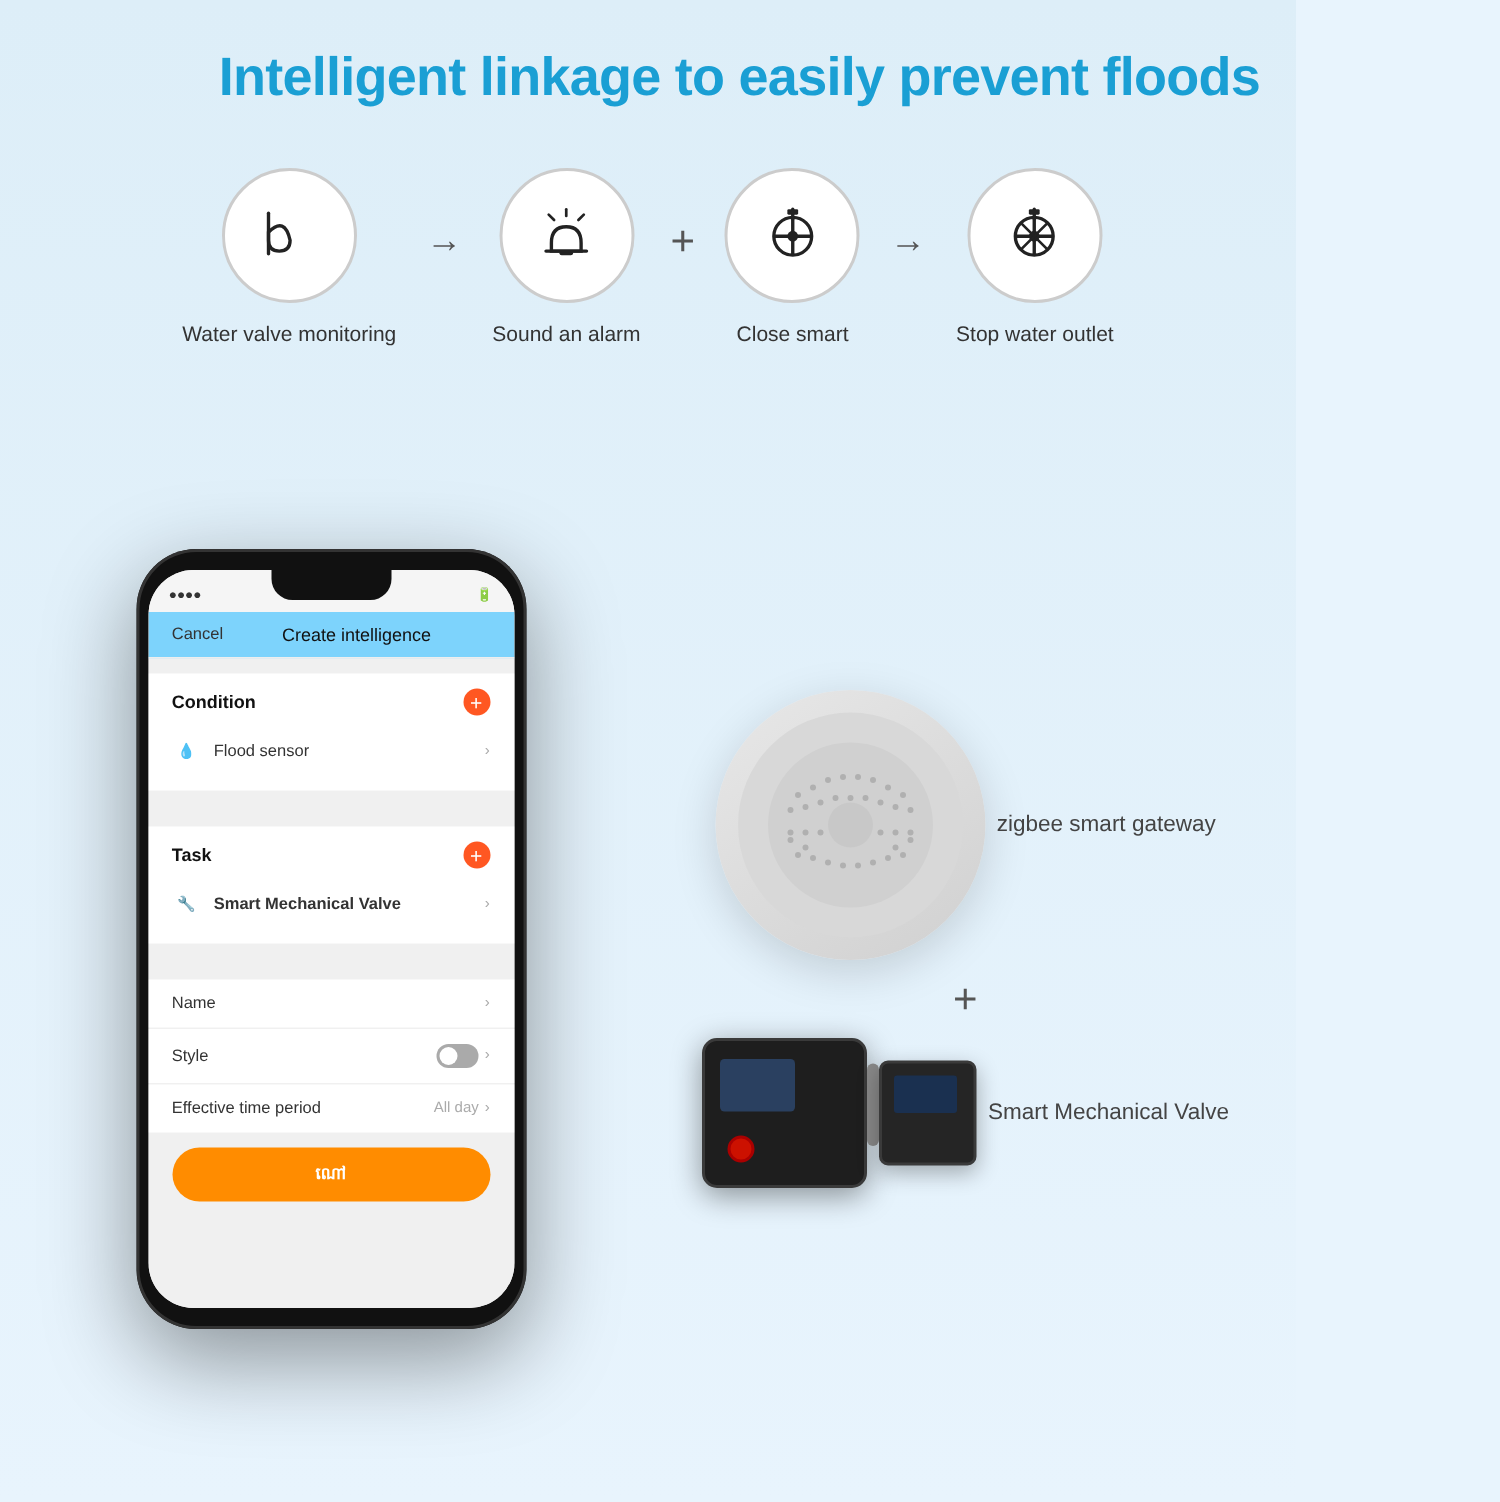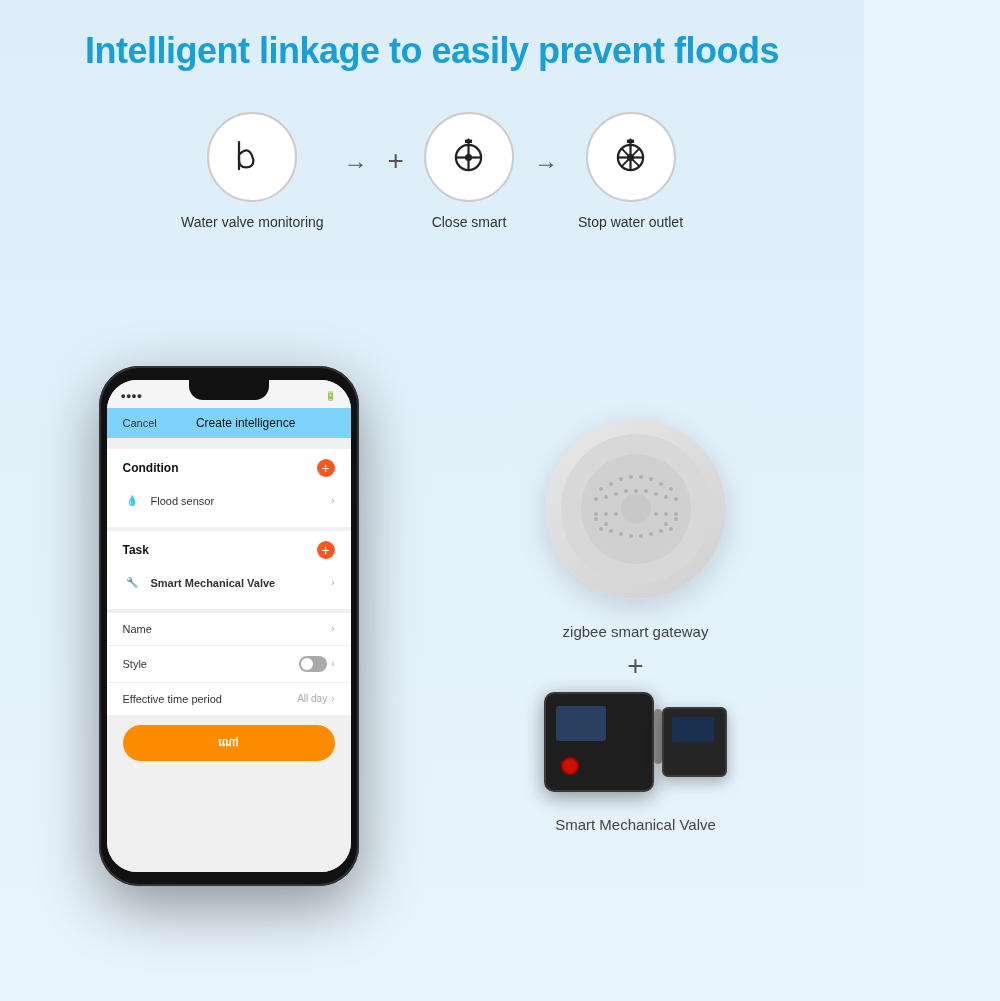--- a/index.html
+++ b/index.html
@@ -9,22 +9,22 @@
       background: #e8f4fd;
       font-family: -apple-system, BlinkMacSystemFont, 'Segoe UI', Arial, sans-serif;
       overflow: hidden;
     }
     .page {
       width: 864px;
       height: 1001px;
       background: linear-gradient(180deg, #ddeef8 0%, #e8f4fd 100%);
       display: flex;
       flex-direction: column;
-      align-items: center;
-      padding: 30px 40px 20px;
+      align-items: flex-end;
+      padding: 30px 24px 20px;
     }
     .main-title {
       font-size: 36px;
       font-weight: 800;
       color: #1a9fd4;
       text-align: center;
       margin-bottom: 40px;
       letter-spacing: -0.5px;
     }
     .flow-section {
@@ -142,21 +142,21 @@
       color: #111;
     }
     .phone-content {
       flex: 1;
       background: #f0f0f0;
       padding: 10px 0;
       overflow: hidden;
     }
     .phone-section {
       background: white;
-      margin: 0 0 4px;
+      margin: 0 0 24px;
       padding: 10px 16px;
     }
     .phone-section-header {
       display: flex;
       justify-content: space-between;
       align-items: center;
       margin-bottom: 8px;
     }
     .phone-section-title {
       font-size: 12px;
@@ -250,23 +250,23 @@
     .right-panel {
       flex: 1;
       display: flex;
       flex-direction: column;
       align-items: center;
       justify-content: center;
       gap: 10px;
     }
     .product-img {
       display: flex;
-      flex-direction: column;
-      align-items: center;
-      gap: 24px;
+      flex-direction: row;
+      align-items: center;
+      gap: 8px;
     }
     .gateway-img {
       width: 180px;
       height: 180px;
       border-radius: 50%;
       background: linear-gradient(145deg, #e8e8e8, #d0d0d0);
       position: relative;
       box-shadow: 0 8px 30px rgba(0,0,0,0.15);
       display: flex;
       align-items: center;
@@ -297,20 +297,35 @@
         <svg viewBox="0 0 50 50">
           <line x1="10" y1="8" x2="10" y2="38" stroke="#222" stroke-width="2.5" stroke-linecap="round"></line>
           <path d="M10 22 Q22 10 26 28 Q26 36 18 36 Q10 36 10 28 Z" fill="none" stroke="#222" stroke-width="2.5"></path>
         </svg>
       </div>
       <span class="flow-label">Water valve monitoring</span>
     </div>
 
     <div class="flow-arrow">→</div>
 
+    <div class="flow-item">
+      <div class="flow-circle">
+        <svg viewBox="0 0 50 50">
+
+          <line x1="25" y1="5" x2="25" y2="10" stroke="#222" stroke-width="2" stroke-linecap="round"></line>
+          <line x1="12" y1="9" x2="16" y2="13" stroke="#222" stroke-width="2" stroke-linecap="round"></line>
+          <line x1="38" y1="9" x2="34" y2="13" stroke="#222" stroke-width="2" stroke-linecap="round"></line>
+          <path d="M14 30 Q14 18 25 18 Q36 18 36 30 L36 36 L14 36 Z" fill="none" stroke="#222" stroke-width="2.5"></path>
+          <rect x="20" y="36" width="10" height="3" rx="1.5" fill="#222"></rect>
+
+          <line x1="10" y1="36" x2="40" y2="36" stroke="#222" stroke-width="2.5" stroke-linecap="round"></line>
+        </svg>
+      </div>
+      <span class="flow-label">Sound an alarm</span>
+    </div>
 
     <div class="flow-plus">+</div>
 
     <div class="flow-item">
       <div class="flow-circle">
         <svg viewBox="0 0 50 50">
           <circle cx="25" cy="25" r="14" fill="none" stroke="#222" stroke-width="2.5"></circle>
           <line x1="11" y1="25" x2="39" y2="25" stroke="#222" stroke-width="2.5"></line>
           <line x1="25" y1="11" x2="25" y2="39" stroke="#222" stroke-width="2.5"></line>
           <circle cx="25" cy="25" r="4" fill="#222"></circle>

